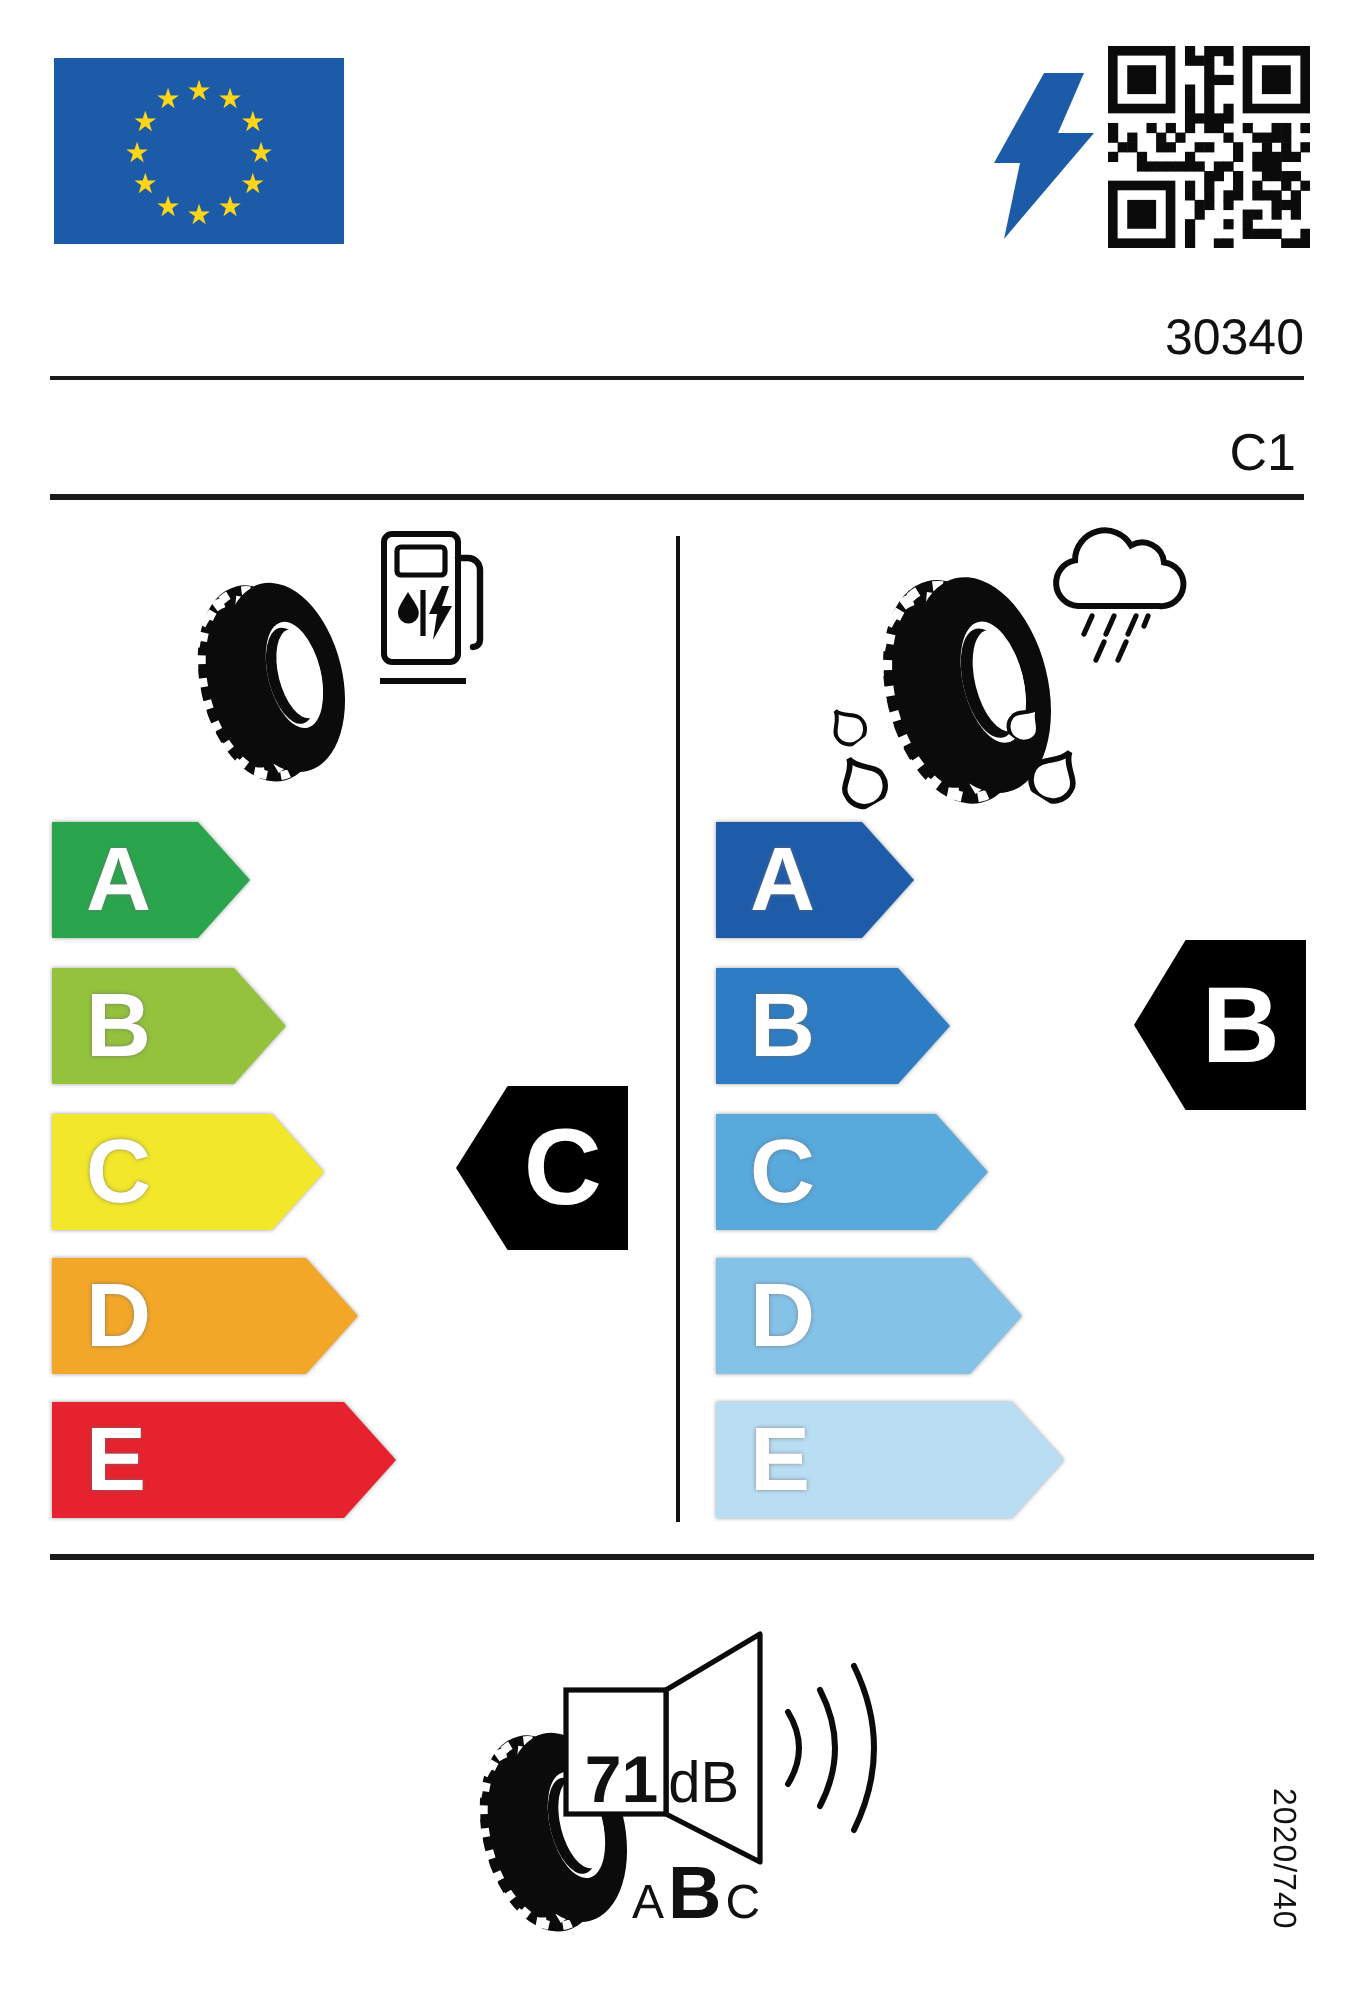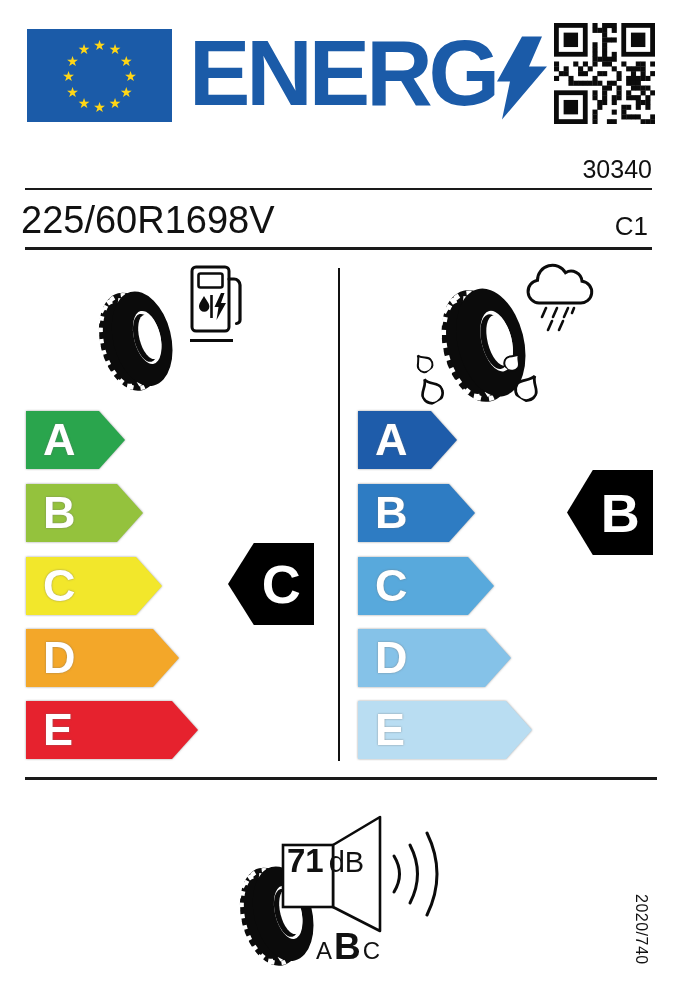--- a/index.html
+++ b/index.html
@@ -55,21 +55,21 @@
            clip-path:polygon(0 50%, 30% 0, 100% 0, 100% 100%, 30% 100%); }
   .badge span { padding-left:24%; font-size:54px; font-weight:700; color:#fff; }
   .badge-fuel { left:228px; top:543px; width:86px; height:82px; }
   .badge-wet  { left:567px; top:470px; width:86px; height:85px; }
 
   .rule3 { position:absolute; left:25px; top:777px; width:632px; height:3px; background:#1a1a1a; }
 
   
   .tire-noise { position:absolute; left:234px; top:858px; width:88px; height:114px; }
   .horn  { position:absolute; left:281px; top:814px; width:102px; height:120px; }
-  .noise-text { position:absolute; left:287px; top:842px; width:88px; white-space:nowrap; }
+  .noise-text { position:absolute; left:287px; top:871px; width:88px; text-align:center; white-space:nowrap; }
   .noise-text .val  { font-size:33px; font-weight:700; }
   .noise-text .unit { font-size:29px; font-weight:400; margin-left:5px; }
   .waves { position:absolute; left:390px; top:820px; width:58px; height:108px; }
   .abc   { position:absolute; left:316px; top:926px; display:flex; align-items:baseline; }
   .abc .sm { font-size:24px; font-weight:400; }
   .abc .lg { font-size:37px; font-weight:700; margin:0 2px; }
   .reg   { position:absolute; left:632px; top:894px; writing-mode:vertical-rl; font-size:16px; letter-spacing:0.5px; }
 
   svg { display:block; }
   .hidden-defs { position:absolute; width:0; height:0; overflow:hidden; }
@@ -104,21 +104,20 @@
       <span class="star"></span>
       <span class="star"></span>
       <span class="star"></span>
       <span class="star"></span>
       <span class="star"></span>
       <span class="star"></span>
       <span class="star"></span>
       <span class="star"></span>
   </div>
 
-  <div class="energ">ENERG</div>
   <svg class="bolt" viewBox="0 0 50 83">
     <path d="M25,0 L0,45 L13,45 L5,83 L50,30 L32,30 L45,0 Z" fill="#1b5ba8"></path>
   </svg>
   <svg class="qr" viewBox="0 0 101 101" fill="#0b0b0b">
       <rect x="38.48" y="0.00" width="5.10" height="5.10" fill="#0b0b0b"></rect>
       <rect x="48.10" y="0.00" width="5.10" height="5.10" fill="#0b0b0b"></rect>
       <rect x="52.90" y="0.00" width="5.10" height="5.10" fill="#0b0b0b"></rect>
       <rect x="57.71" y="0.00" width="5.10" height="5.10" fill="#0b0b0b"></rect>
       <rect x="38.48" y="4.81" width="5.10" height="5.10" fill="#0b0b0b"></rect>
       <rect x="43.29" y="4.81" width="5.10" height="5.10" fill="#0b0b0b"></rect>
@@ -243,21 +242,20 @@
       <rect x="67.33" y="0.00" width="33.67" height="33.67" fill="#0b0b0b"></rect>
       <rect x="72.14" y="4.81" width="24.05" height="24.05" fill="#fff"></rect>
       <rect x="76.95" y="9.62" width="14.43" height="14.43" fill="#0b0b0b"></rect>
       <rect x="0.00" y="67.33" width="33.67" height="33.67" fill="#0b0b0b"></rect>
       <rect x="4.81" y="72.14" width="24.05" height="24.05" fill="#fff"></rect>
       <rect x="9.62" y="76.95" width="14.43" height="14.43" fill="#0b0b0b"></rect>
     </svg>
 
   <div class="code">30340</div>
   <div class="rule1"></div>
-  <div class="size">225/60R1698V</div>
   <div class="c1">C1</div>
   <div class="rule2"></div>
 
   <svg class="tire-fuel" viewBox="0 0 100 130">
       <use href="#tire"></use>
     </svg>
 
   <svg class="pump" viewBox="0 0 56 78">
     <line x1="1" y1="75.5" x2="44" y2="75.5" stroke="#0b0b0b" stroke-width="3"></line>
     <rect x="3" y="2" width="37" height="64" rx="4" fill="#fff" stroke="#0b0b0b" stroke-width="3"></rect>

